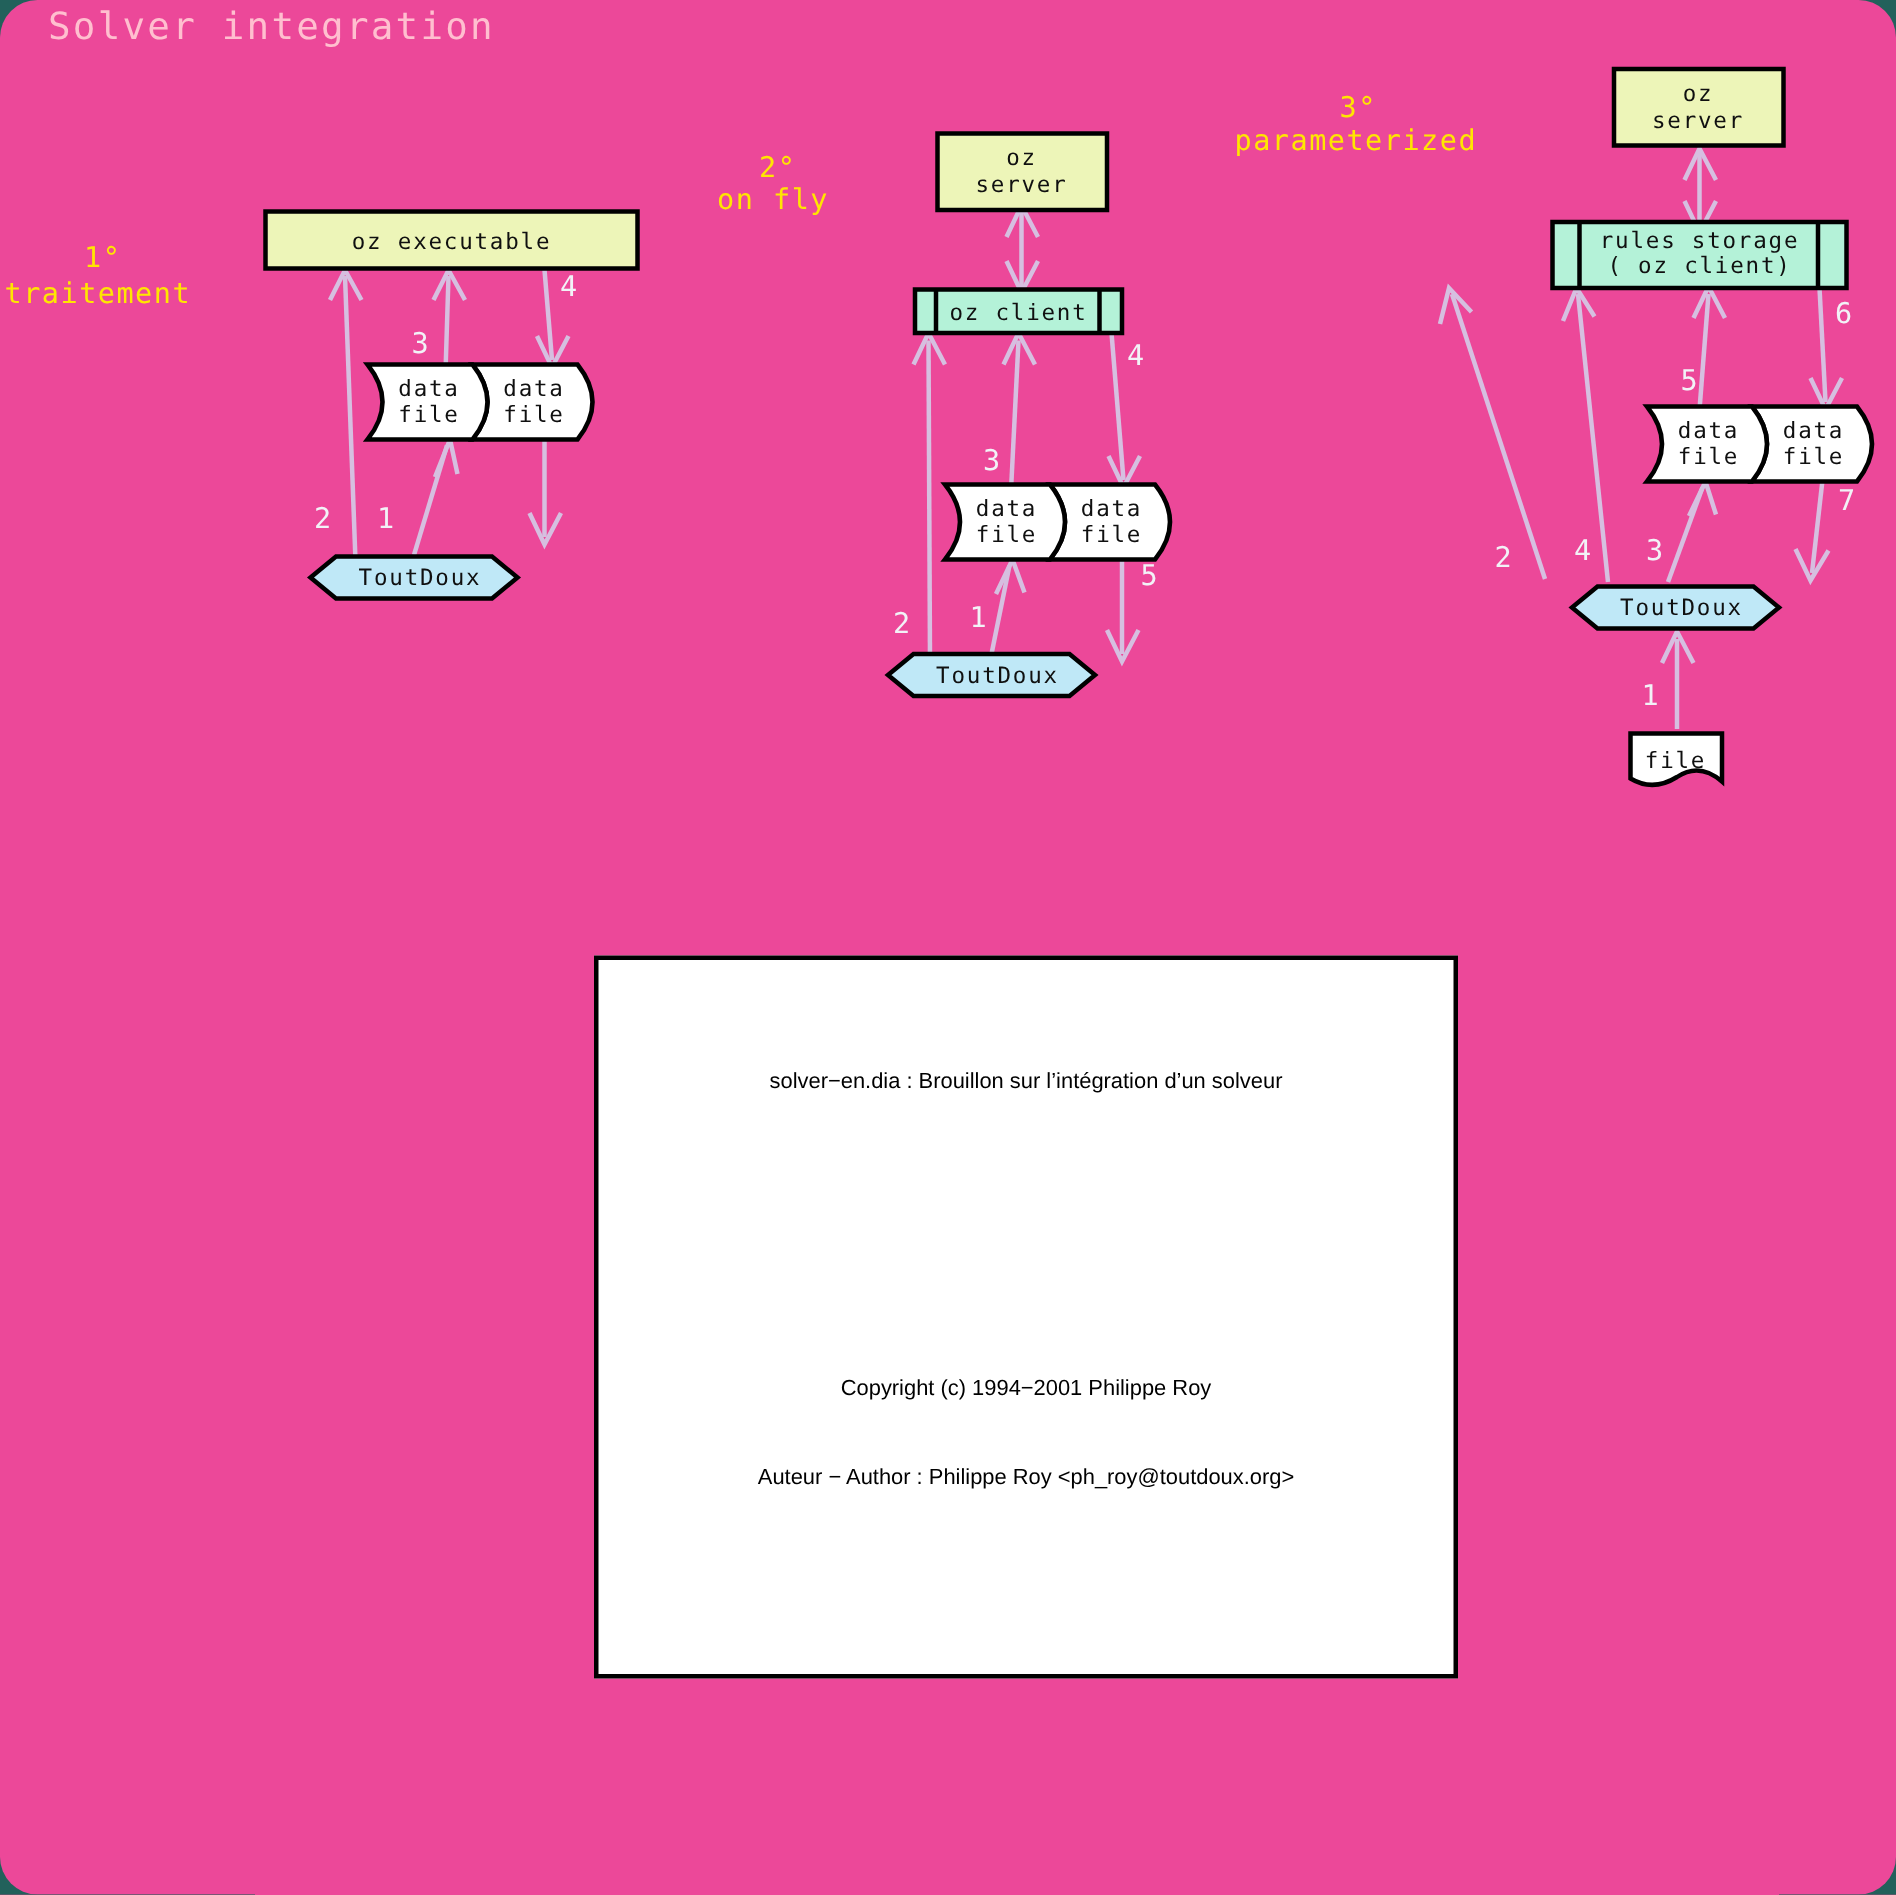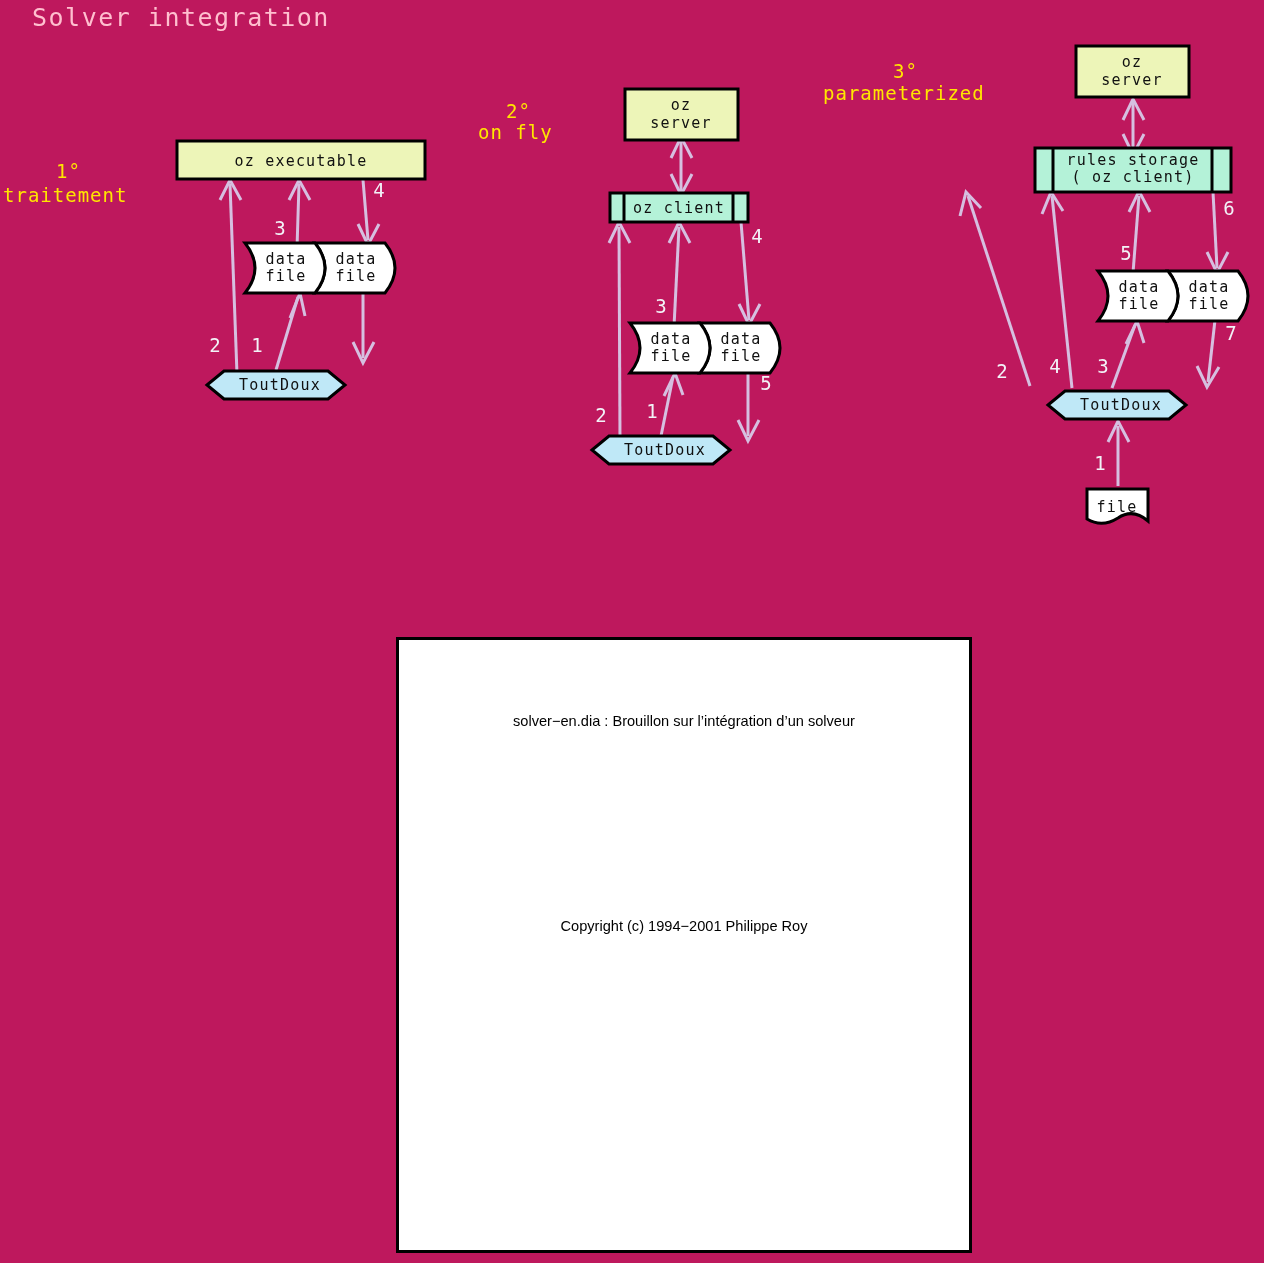--- a/index.html
+++ b/index.html
@@ -5,23 +5,24 @@
 <style>
   html, body {
     margin: 0;
     padding: 0;
     background: #22615b;
   }
   #canvas {
     position: relative;
     width: 1264px;
     height: 1263px;
-    background: #be185d;
+    background: #ec4899;
     overflow: hidden;
     font-family: "DejaVu Sans Mono", "Liberation Mono", monospace;
+    border-radius: 25px;
   }
   svg#diagram {
     position: absolute;
     left: 0; top: 0;
     width: 1264px;
     height: 1263px;
   }
   .title-text {
     font-family: "DejaVu Sans Mono", "Liberation Mono", monospace;
     font-size: 25px;
@@ -53,21 +54,21 @@
   .shape-white  { fill: #ffffff; stroke: #000000; stroke-width: 3; }
   .divider      { stroke: #000000; stroke-width: 3; }
   .arrow        { stroke: #d6bfe0; stroke-width: 3; fill: none; }
   .arrowhead    { fill: none; stroke: #d6bfe0; stroke-width: 3; }
 
   #license-box {
     position: absolute;
     left: 396px;
     top: 637px;
     width: 576px;
-    height: 616px;
+    height: 482px;
     background: #ffffff;
     border: 3px solid #000000;
     box-sizing: border-box;
     overflow: hidden;
   }
   #license-inner {
     font-family: "Liberation Sans", "DejaVu Sans", sans-serif;
     font-size: 14.6px;
     line-height: 19.6px;
     color: #000000;
@@ -243,20 +244,21 @@
 
   <div id="license-box">
     <div id="license-inner">
 
       <p class="lic-para">solver−en.dia : Brouillon sur l’intégration d’un solveur</p>
 
       <div class="lic-gap"></div>
       <div class="lic-gap-s"></div>
 
       <p class="lic-para">Copyright (c) 1994−2001 Philippe Roy</p>
+      <p class="lic-para">Auteur − Author : Philippe Roy &lt;ph_roy@toutdoux.org&gt;</p>
 
       <div class="lic-gap"></div>
       <div class="lic-gap"></div>
 
       
       
       
       
 
       

